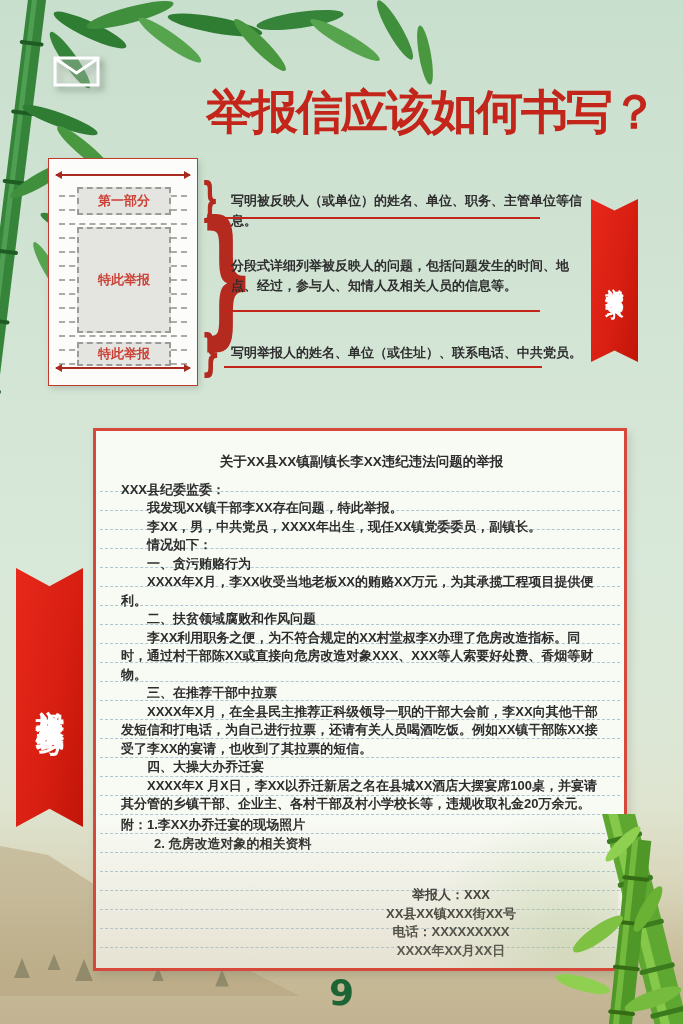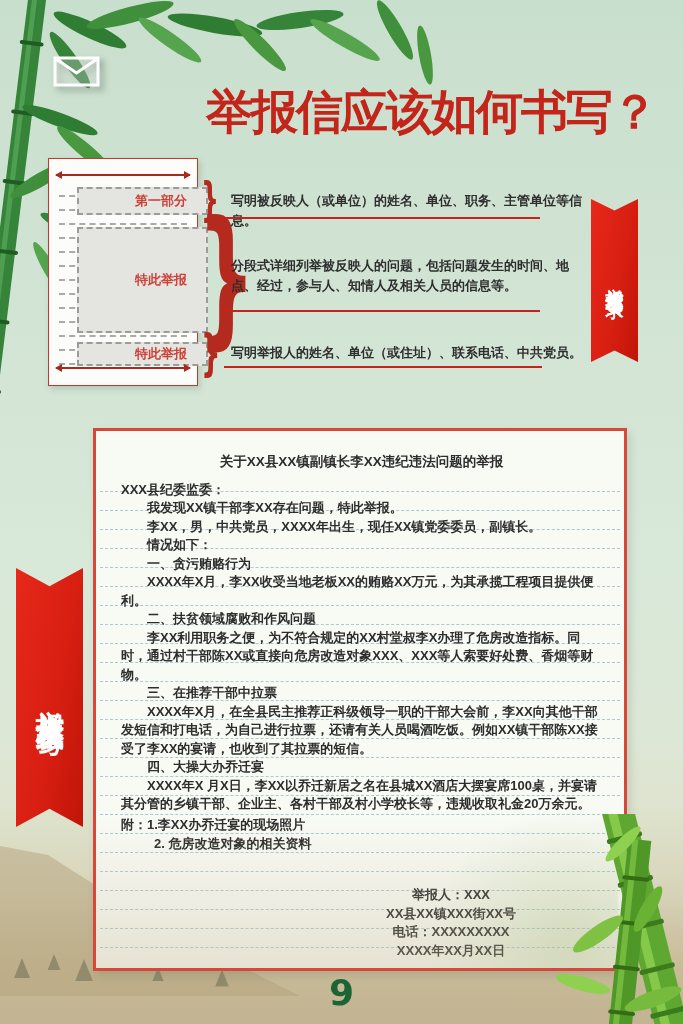--- a/index.html
+++ b/index.html
@@ -33,21 +33,21 @@
   .h-arrow{position:absolute;height:2px;background:#a8291e;}
   .h-arrow::before,.h-arrow::after{content:"";position:absolute;top:-3px;width:0;height:0;
     border-top:4px solid transparent;border-bottom:4px solid transparent;}
   .h-arrow::before{left:-1px;border-right:7px solid #a8291e;}
   .h-arrow::after{right:-1px;border-left:7px solid #a8291e;}
   .arrow-top{left:7px;right:7px;top:15px;}
   .arrow-bottom{left:7px;right:7px;top:208px;}
   .mini-ruled{position:absolute;left:10px;right:10px;top:24px;bottom:16px;overflow:hidden;}
   .mini-ruled div{height:12px;border-bottom:2px dashed #aaaaa7;}
   .part-box{position:absolute;left:28px;width:90px;background:#e4e4e1;border:2px dashed #9b9b98;
-    display:flex;align-items:center;justify-content:center;color:#cb4237;font-weight:bold;font-size:13px;padding-left:37px;}
+    display:flex;align-items:center;justify-content:center;color:#cb4237;font-weight:bold;font-size:13px;}
   .part-1{top:28px;height:24px;} .part-2{top:68px;height:102px;} .part-3{top:183px;height:20px;}
 
   .brace{position:absolute;z-index:2;color:#b52a1e;font-weight:bold;font-family:"DejaVu Sans",sans-serif;
     transform:scaleX(.55);transform-origin:left center;}
   .brace-1{left:201px;top:181px;font-size:46px;line-height:36px;}
   .brace-2{left:197px;top:220px;font-size:150px;line-height:112px;}
   .brace-3{left:201px;top:334px;font-size:50px;line-height:38px;}
 
   .part-desc{position:absolute;left:231px;width:352px;z-index:2;color:#2e2e2e;font-weight:bold;
     font-size:13px;line-height:20px;}

